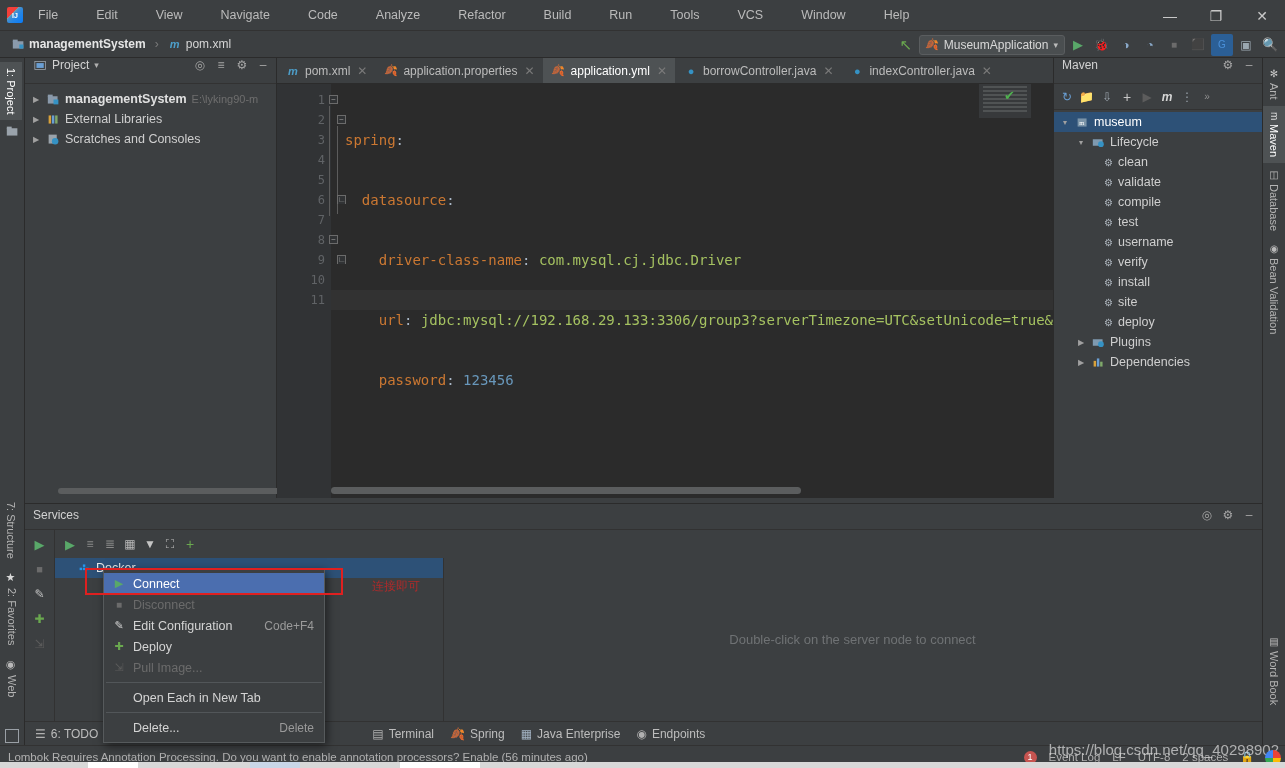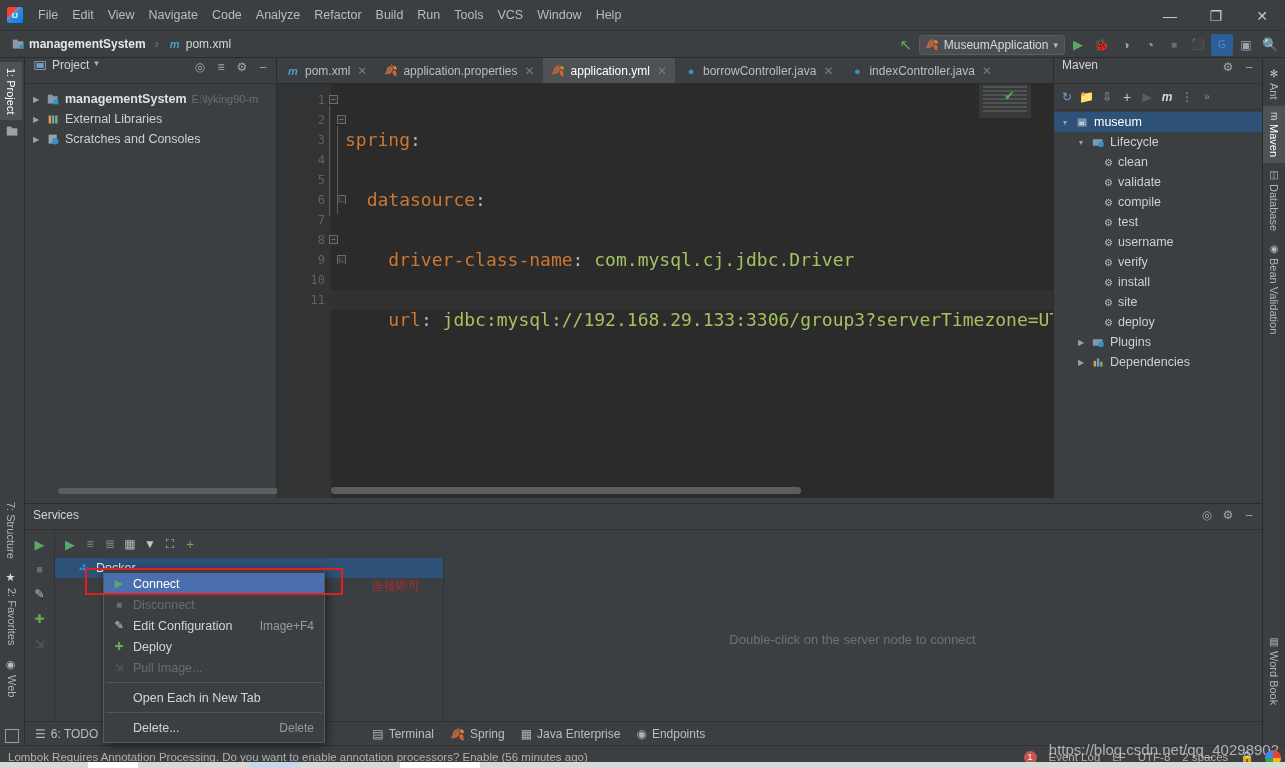--- a/index.html
+++ b/index.html
@@ -21,21 +21,21 @@
   }
   .ij-logo {
     width: 16px; height: 16px; margin: 0 8px 0 7px; border-radius: 2px;
     background: linear-gradient(135deg,#f4403a 0%,#f4403a 35%,#fc4, 36%, #087cfa 100%);
     position: relative; flex: none;
   }
   .ij-logo:after {
     content:"IJ"; position:absolute; inset:0; font-size:7px; color:#fff;
     display:flex; align-items:center; justify-content:center; font-weight:bold;
   }
-  .menu { display: flex; align-items: center; }
+  .menu { display: flex; align-items: center; gap: 24px; }
   .menu-item {
     padding: 4px 7px; color: #bbbbbb; font-size: 12.5px; white-space: nowrap;
   }
   .win-title {
     margin-left: 14px; color: #8e8e8e; font-size: 12px; white-space: nowrap;
   }
   .win-controls {
     position: absolute; right: 0; top: 0; height: 31px; display: flex; align-items: center;
   }
   .win-btn {
@@ -92,21 +92,21 @@
   .right-rail .rail-tab { writing-mode: vertical-rl; }
   .right-rail .top { position: absolute; top: 4px; right: 0; }
   .right-rail .bottomgrp { position: absolute; bottom: 40px; right: 0; }
 
   
   .project-panel {
     position: absolute; left: 25px; top: 58px; width: 252px; height: 440px;
     background: #3c3f41; border-right: 1px solid #2b2b2b;
   }
   .panel-head {
-    height: 26px; display: flex; align-items: flex-start; padding: 0 4px 11px 8px;
+    height: 26px; display: flex; align-items: center; padding: 0 4px 11px 8px;
     border-bottom: 1px solid #323232; gap: 5px;
   }
   .panel-title { font-size: 12px; color: #d2d2d2; }
   .panel-head-actions { margin-left: auto; display: flex; align-items: center; gap: 3px; }
   .pi {
     width: 18px; height: 18px; display: flex; align-items: center; justify-content: center;
     color: #a6a6a6; font-size: 12px;
   }
   .tree { padding: 5px 0 0 0; font-size: 12.5px; }
   .tree-row {
@@ -145,21 +145,21 @@
   }
   .gline { height: 20px; line-height: 20px; padding-right: 6px; }
   .fold-col { position: absolute; left: 48px; top: 6px; width: 14px; }
   .fold {
     position: absolute; width: 9px; height: 9px; border: 1px solid #6b6b6b;
     color: #9b9b9b; font-size: 8px; line-height: 7px; text-align: center; background: #313335;
   }
   .foldline { position: absolute; left: 4px; width: 1px; background: #5c5c5c; }
   .code {
     position: absolute; left: 68px; top: 6px; right: 0;
-    font-family: "DejaVu Sans Mono", monospace; font-size: 18px;
+    font-family: "DejaVu Sans Mono", monospace; font-size: 14px;
     white-space: pre; line-height: 20px;
   }
   .cline { height: 20px; }
   .k-key2 { color: #cc7832; }
   .k-str { color: #a5c261; }
   .k-txt { color: #a9b7c6; }
   .k-num { color: #6897bb; }
   .cur-line { position:absolute; left:0; right:0; height:20px; background:#323232; }
   .check-ok { position: absolute; right: 38px; top: 4px; color: #4fb04f; font-size: 13px; }
   .minimap {
@@ -516,20 +516,21 @@
         <div class="fold" style="left:12px;top:105px;border-bottom:none;">∟</div>
         <div class="fold" style="left:4px;top:145px;">−</div>
         <div class="fold" style="left:12px;top:165px;border-bottom:none;">∟</div>
       </div>
 
       <div class="code">
         <div class="cline"><span class="k-key2">spring</span><span class="k-txt">:</span></div>
         <div class="cline">  <span class="k-key2">datasource</span><span class="k-txt">:</span></div>
         <div class="cline">    <span class="k-key2">driver-class-name</span><span class="k-txt">:</span> <span class="k-str">com.mysql.cj.jdbc.Driver</span></div>
         <div class="cline">    <span class="k-key2">url</span><span class="k-txt">:</span> <span class="k-str">jdbc:mysql://192.168.29.133:3306/group3?serverTimezone=UTC&amp;setUnicode=true&amp;characterEn</span></div>
+        <div class="cline">    <span class="k-key2">password</span><span class="k-txt">:</span> <span class="k-num">123456</span></div>
         <div class="cline"> </div>
         
         
         
         
       </div>
 
       <div class="minimap">
           <i></i>
           <i></i>
@@ -692,21 +693,21 @@
       <span class="ctx-icon" style="color:#59a869;">▶</span>
       <span>Connect</span>
     </div>
     <div class="ctx-item disabled">
       <span class="ctx-icon" style="color:#6b6b6b;font-size:10px;">■</span>
       <span>Disconnect</span>
     </div>
     <div class="ctx-item">
       <span class="ctx-icon" style="color:#cfcfcf;">✎</span>
       <span>Edit Configuration</span>
-      <span class="ctx-shortcut">Image+F4</span>
+      <span class="ctx-shortcut">Code+F4</span>
     </div>
     <div class="ctx-item">
       <span class="ctx-icon" style="color:#6aa84f;">✚</span>
       <span>Deploy</span>
     </div>
     <div class="ctx-item disabled">
       <span class="ctx-icon" style="color:#5c5c5c;">⇲</span>
       <span>Pull Image...</span>
     </div>
     <div class="ctx-sep"></div>

